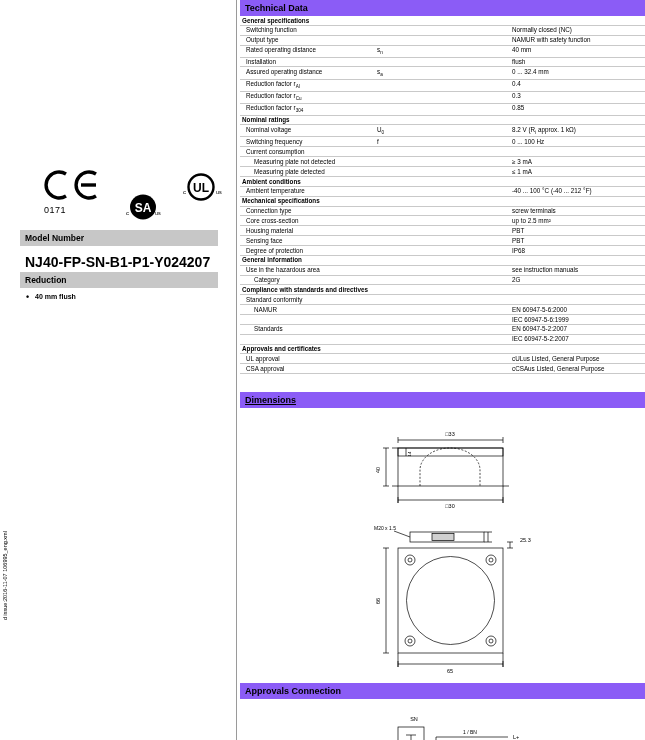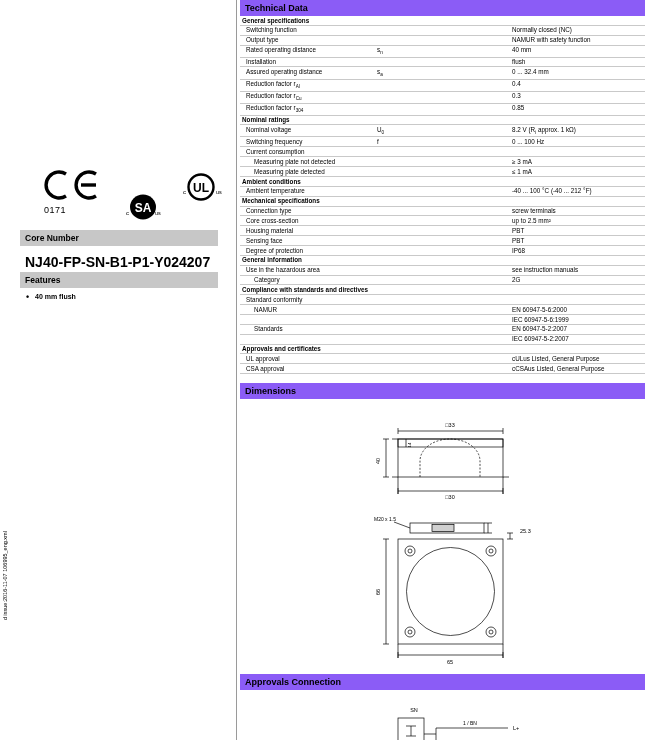--- a/index.html
+++ b/index.html
@@ -114,27 +114,27 @@
         <svg width="52" height="30" viewBox="0 0 52 30">
           <circle cx="27" cy="14" r="12.5" fill="none" stroke="#000" stroke-width="2.4"></circle>
           <text x="27" y="19" font-size="12" font-weight="bold" fill="#000" text-anchor="middle" font-family="Liberation Serif, serif">UL</text>
           <text x="9" y="21" font-size="6" fill="#000">c</text>
           <text x="42" y="21" font-size="5.5" fill="#000">us</text>
         </svg>
       </div>
     </div>
 
     <div class="model-block">
-      <div class="sec-head">Core Number</div>
+      <div class="sec-head">Model Number</div>
       <div class="model-name">NJ40-FP-SN-B1-P1-Y024207</div>
       <div class="model-rule"></div>
     </div>
 
     <div class="features-block">
-      <div class="sec-head">Features</div>
+      <div class="sec-head">Reduction</div>
       <div class="feat-list">
         <div class="feat-item">40 mm flush</div>
       </div>
     </div>
   </div>
 
   <div class="rule-left"></div>
 
   <div class="right-col">
 
@@ -299,21 +299,21 @@
             <td class="c-val">cULus Listed, General Purpose</td>
           </tr>
           <tr class="hairline">
             <td class="c-label ind1">CSA approval</td>
             <td class="c-sym"></td>
             <td class="c-val">cCSAus Listed, General Purpose</td>
           </tr>
         </tbody>
     </table>
 
-    <div class="hdr" style="margin-top:9px;">Dimensions</div>
+    <div class="hdr" style="margin-top:18px;text-decoration:underline;">Dimensions</div>
 
     <div class="dims">
 
       <div class="draw1">
         <svg width="190" height="90" viewBox="0 0 190 90">
           <g stroke="#000" fill="none" stroke-width="0.7">
 
             <rect x="40" y="22" width="105" height="38"></rect>
             <rect x="40" y="22" width="105" height="8"></rect>
 

